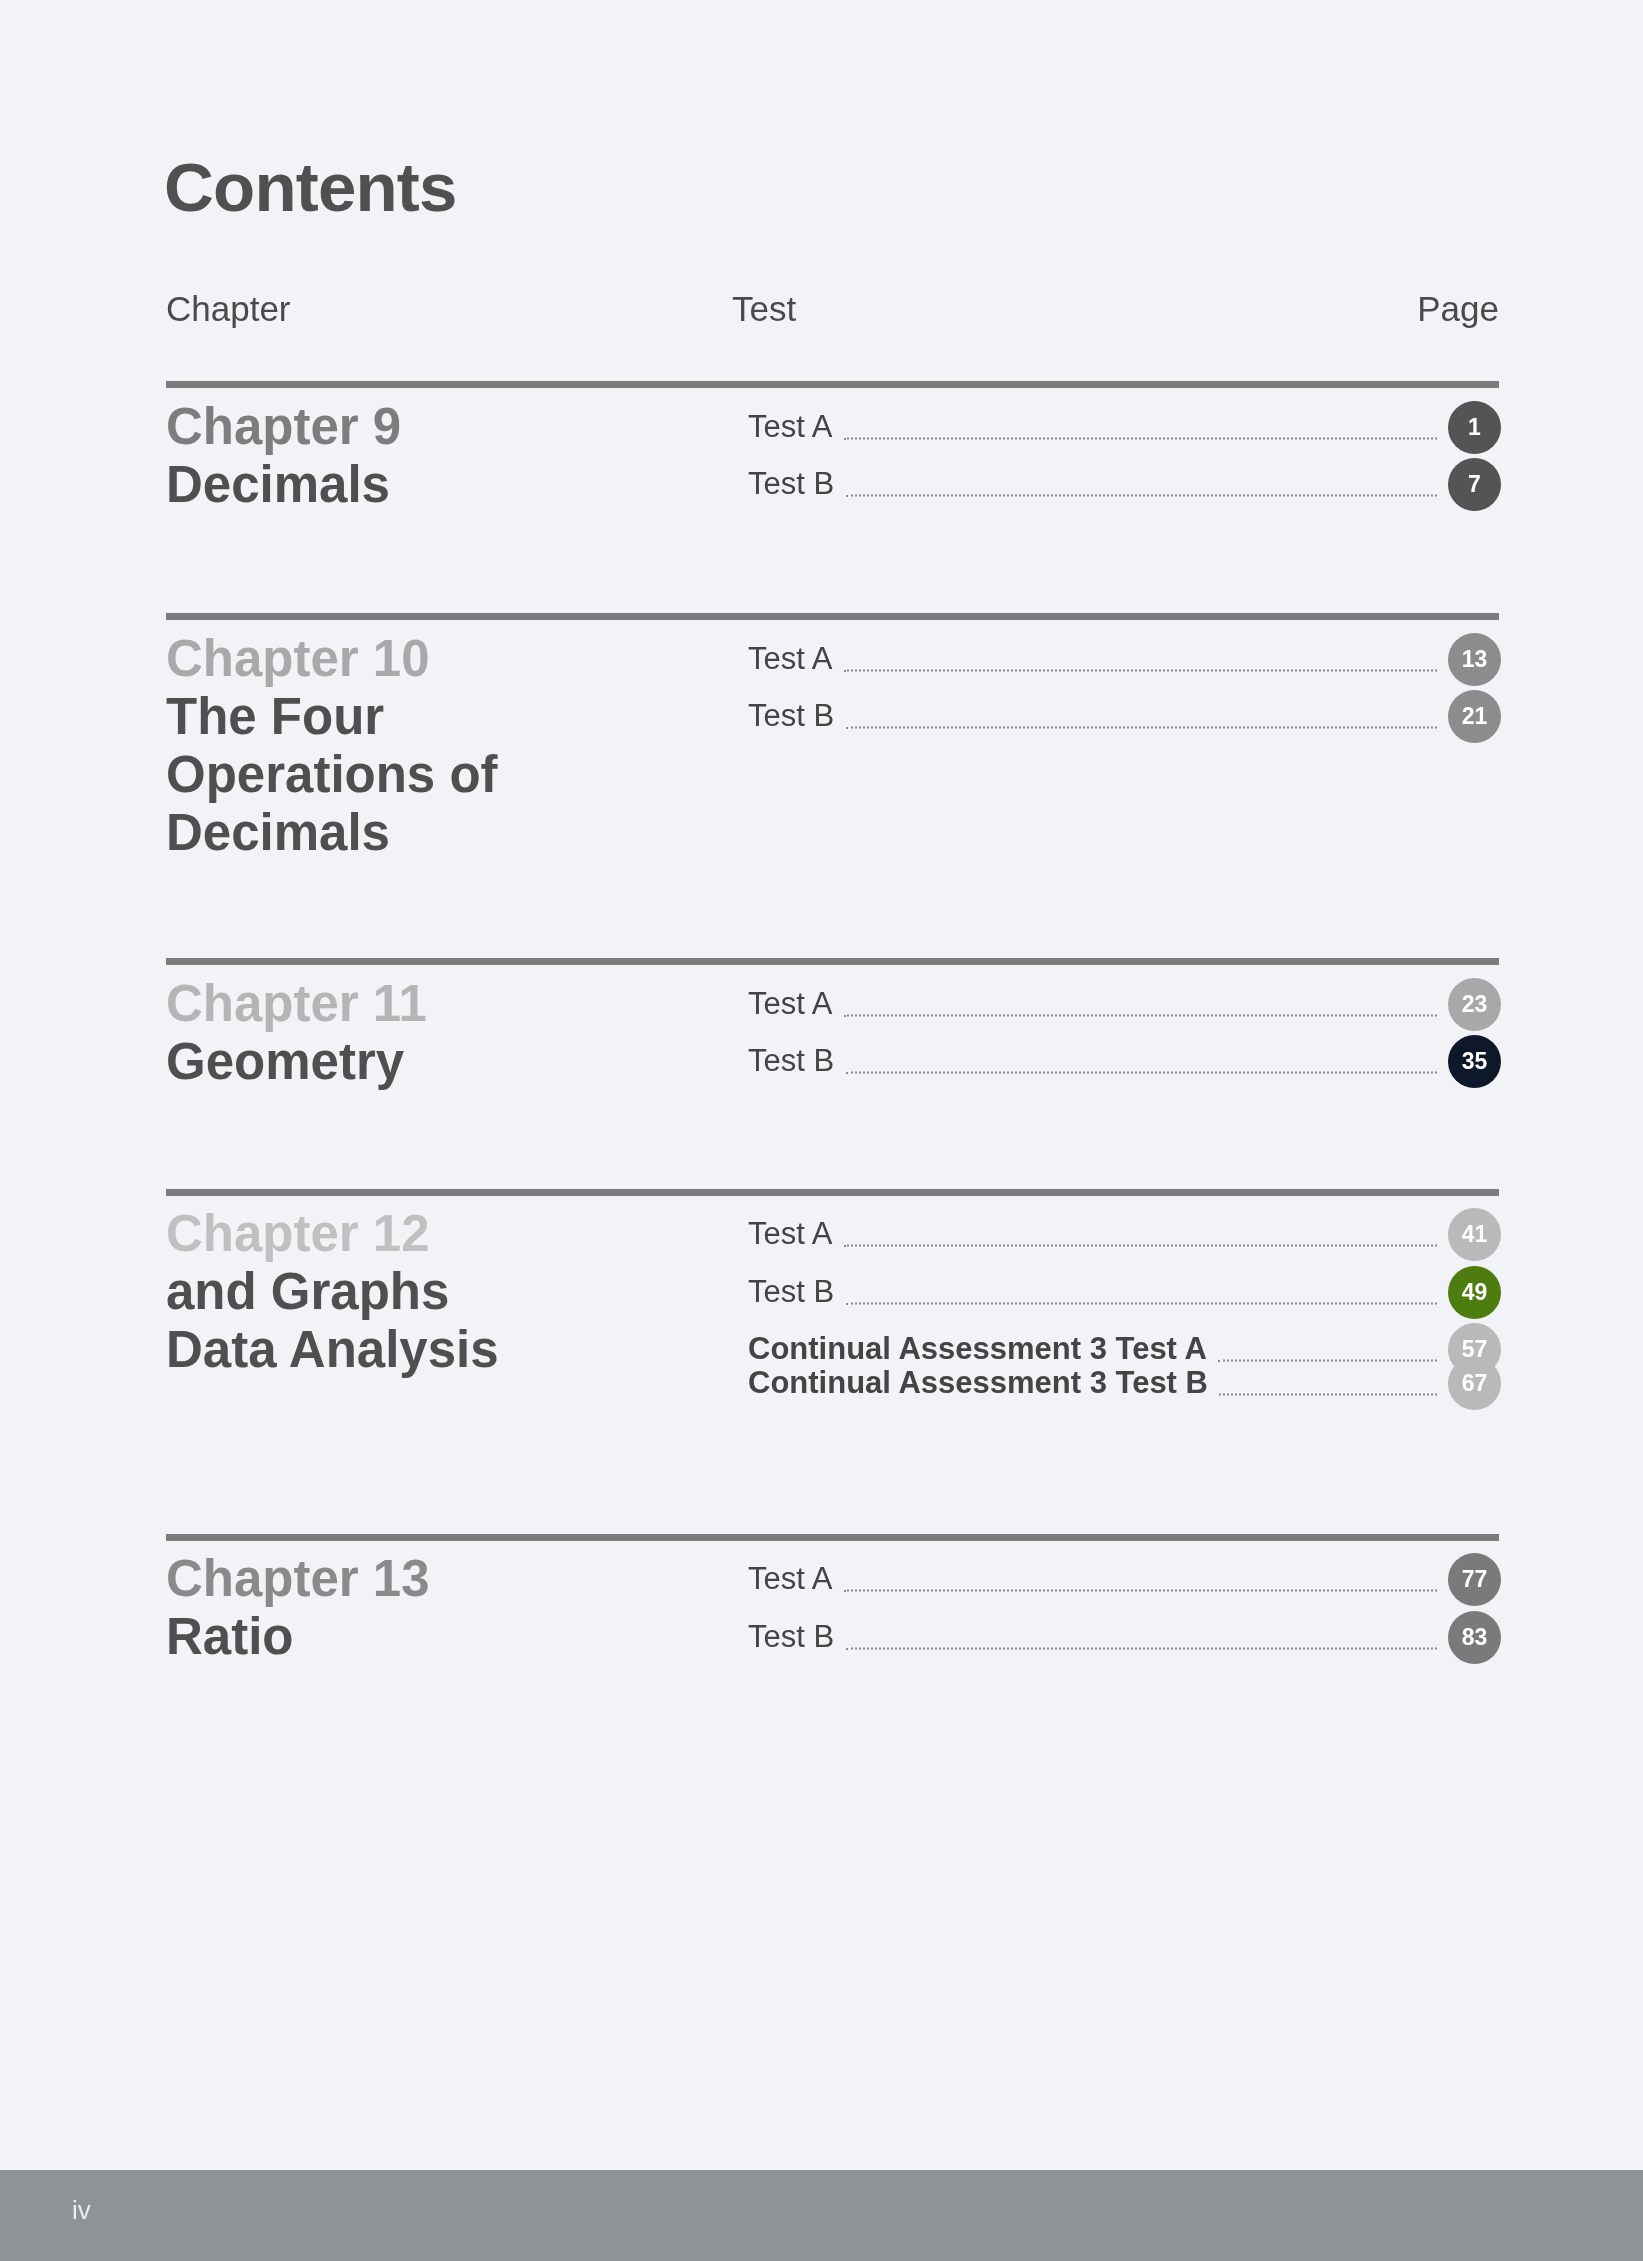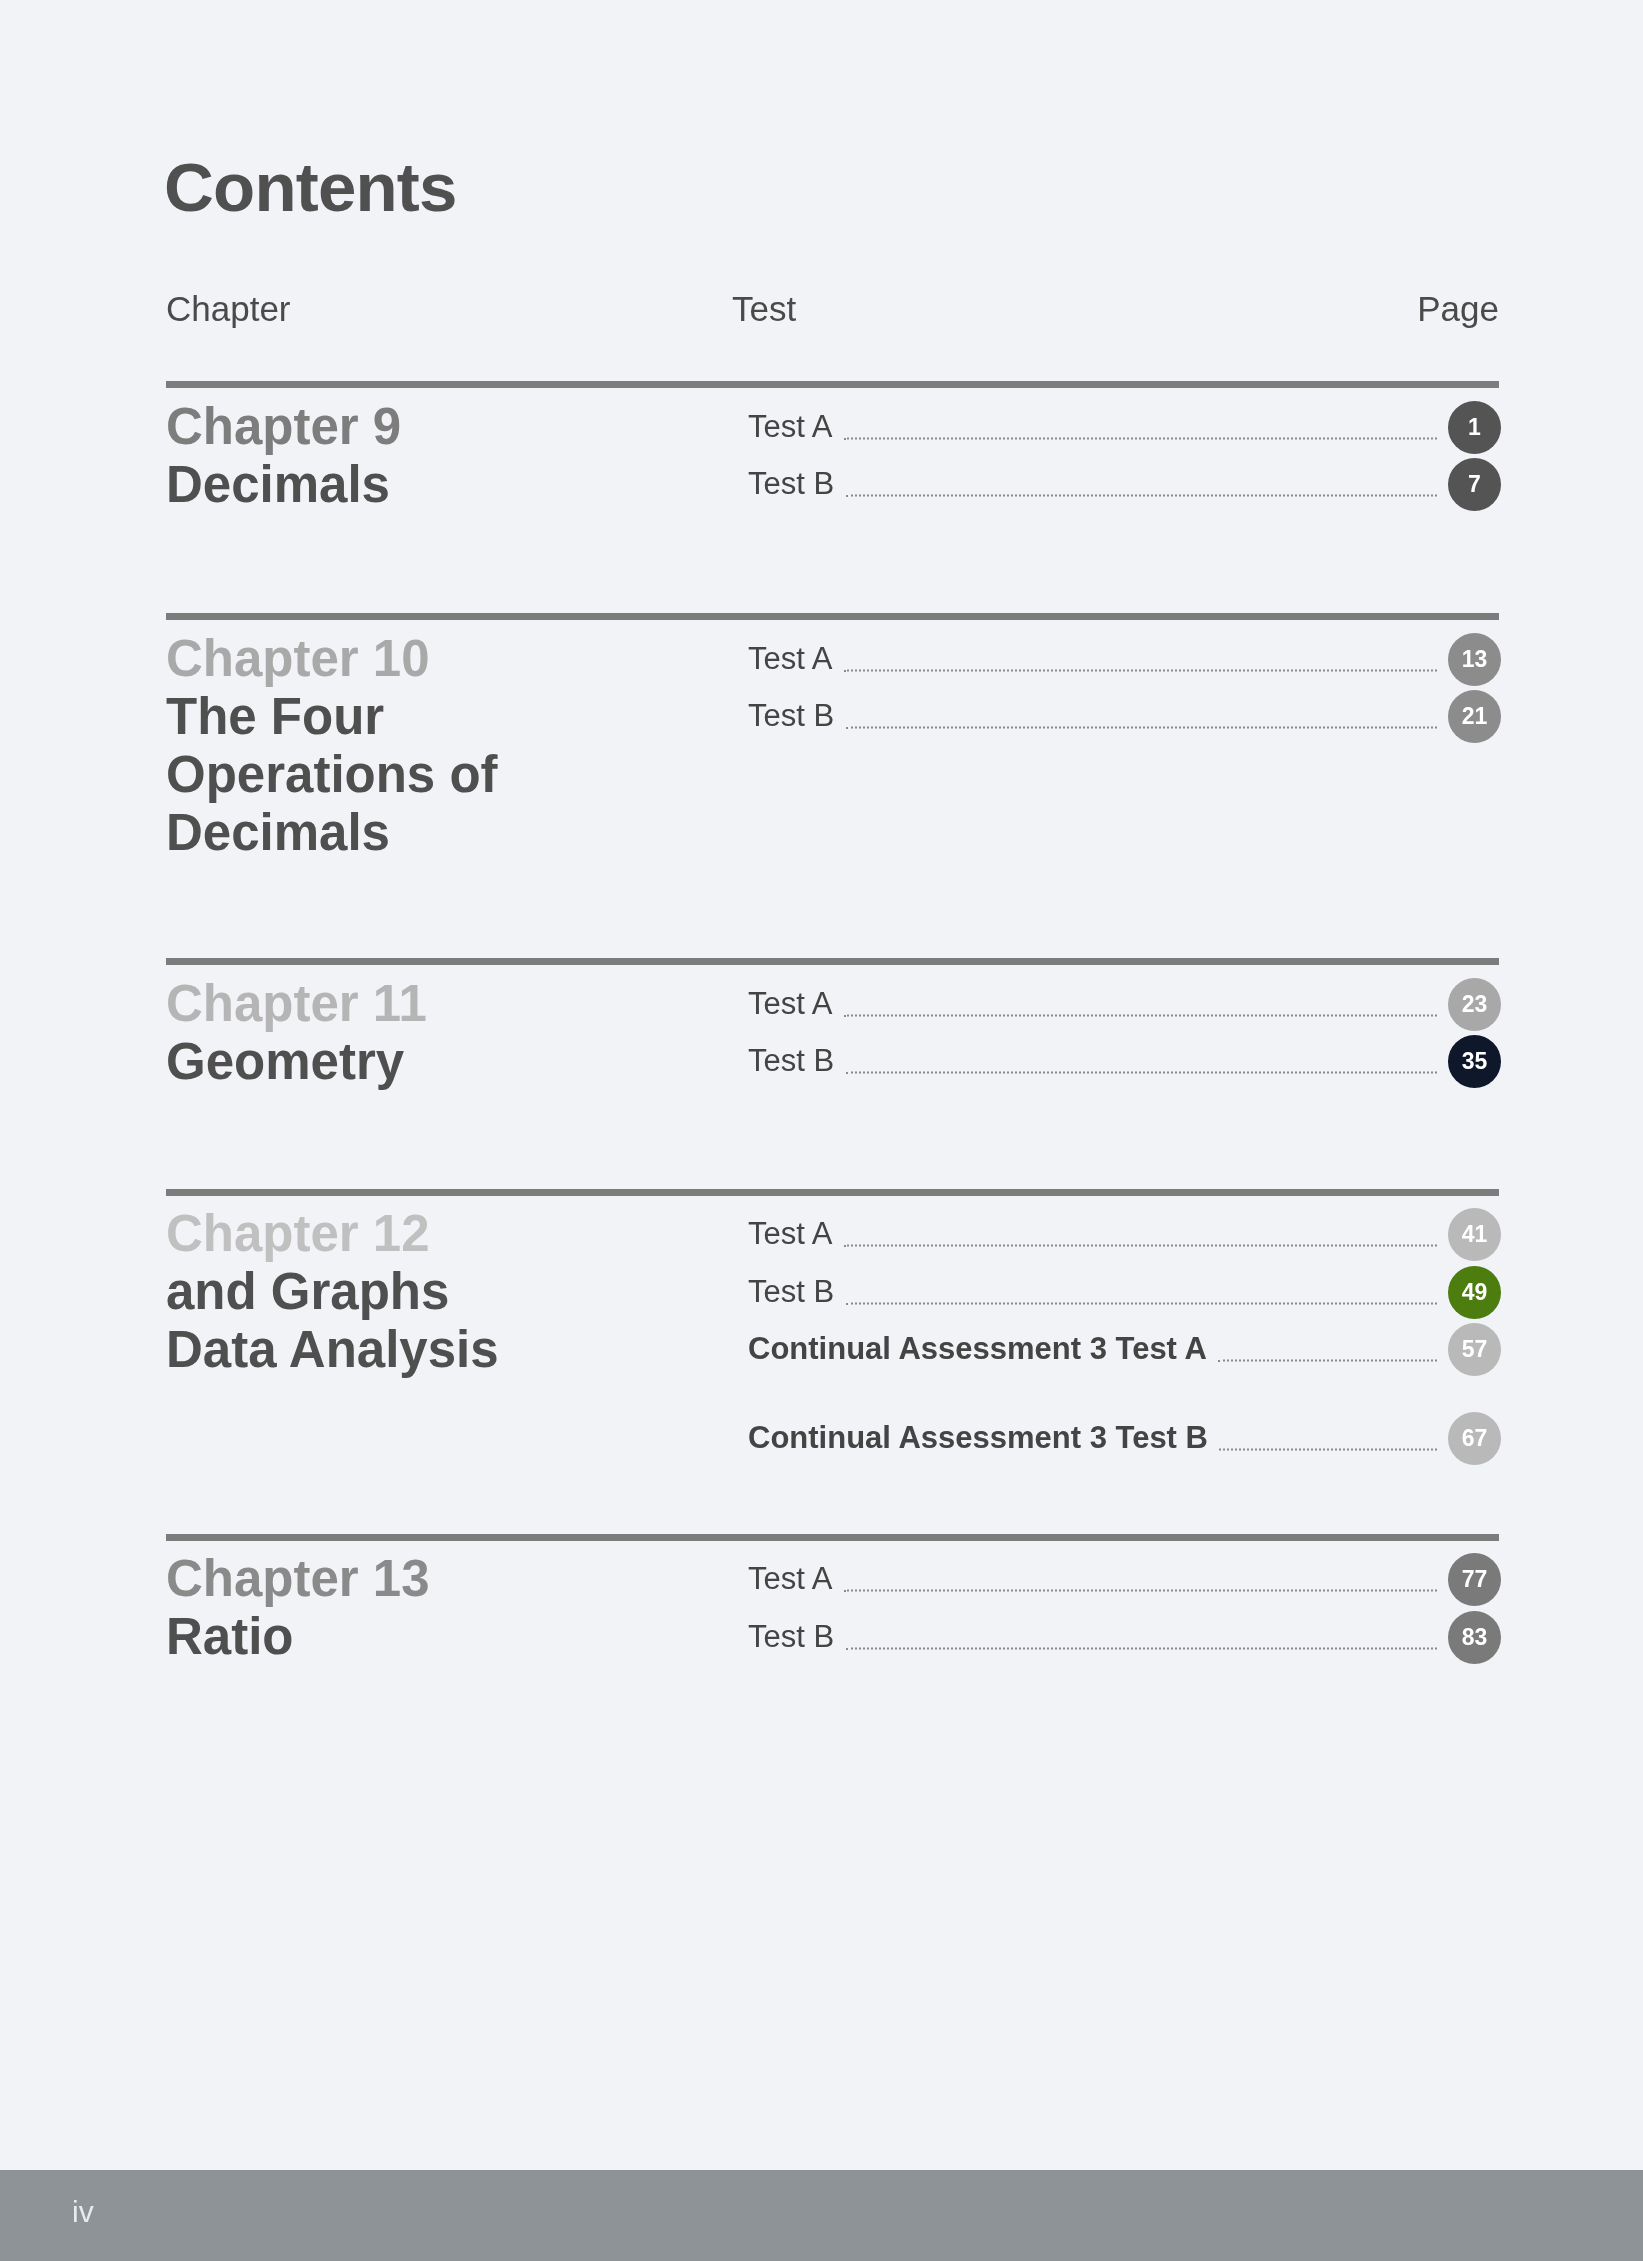--- a/index.html
+++ b/index.html
@@ -9,21 +9,21 @@
   .rule{position:absolute;left:166px;width:1333px;height:6.6px;background:#7c7c7c;}
   .chap{position:absolute;left:166px;font-size:51px;font-weight:bold;line-height:58px;}
   .chap .num{display:block;}
   .chap .name{display:block;color:#4f4f4f;}
   .row{position:absolute;left:748px;width:753px;height:58px;display:flex;align-items:center;}
   .row .lbl{font-size:31px;color:#444;white-space:nowrap;}
   .row .lbl.bold{font-weight:bold;}
   .row .dots{flex:1;margin:0 11.5px;border-bottom:2.5px dotted #8a8a8a;height:0;align-self:center;transform:translateY(11.5px);}
   .row .pg{width:53px;height:53px;border-radius:50%;color:#fff;font-weight:bold;font-size:23px;display:flex;align-items:center;justify-content:center;flex:none;}
   .footer{position:absolute;left:0;top:2170px;width:1644px;height:91px;background:#8d9396;}
-  .footer .pno{position:absolute;left:72px;top:25px;font-size:30px;color:#e9ecef;}
+  .footer .pno{position:absolute;left:72px;top:25px;font-size:26px;color:#e9ecef;}
 </style>
 </head>
 <body>
 
 <div class="title">Contents</div>
 
 <div class="hdr" style="left:166px">Chapter</div>
 <div class="hdr" style="left:732px">Test</div>
 <div class="hdr" style="right:145px">Page</div>
 
@@ -89,21 +89,21 @@
     <div class="row" style="top: 1263px;">
       <span class="lbl">Test B</span>
       <span class="dots"></span>
       <span class="pg" style="background: #4d7c0f;">49</span>
     </div>
     <div class="row" style="top: 1320px; justify-content: center;">
       <span class="lbl bold">Continual Assessment 3 Test A</span>
       <span class="dots"></span>
       <span class="pg" style="background: rgb(185, 185, 185);">57</span>
     </div>
-    <div class="row" style="top: 1409px;">
+    <div class="row" style="top: 1354px;">
       <span class="lbl bold">Continual Assessment 3 Test B</span>
       <span class="dots"></span>
       <span class="pg" style="background: rgb(185, 185, 185);">67</span>
     </div>
     <div class="rule" style="top: 1534px;"></div>
     <div class="chap" style="top: 1550px;">
       <span class="num" style="color: rgb(138, 138, 138);">Chapter 13</span>
       <span class="name">Ratio</span>
     </div>
     <div class="row" style="top: 1550px;">

